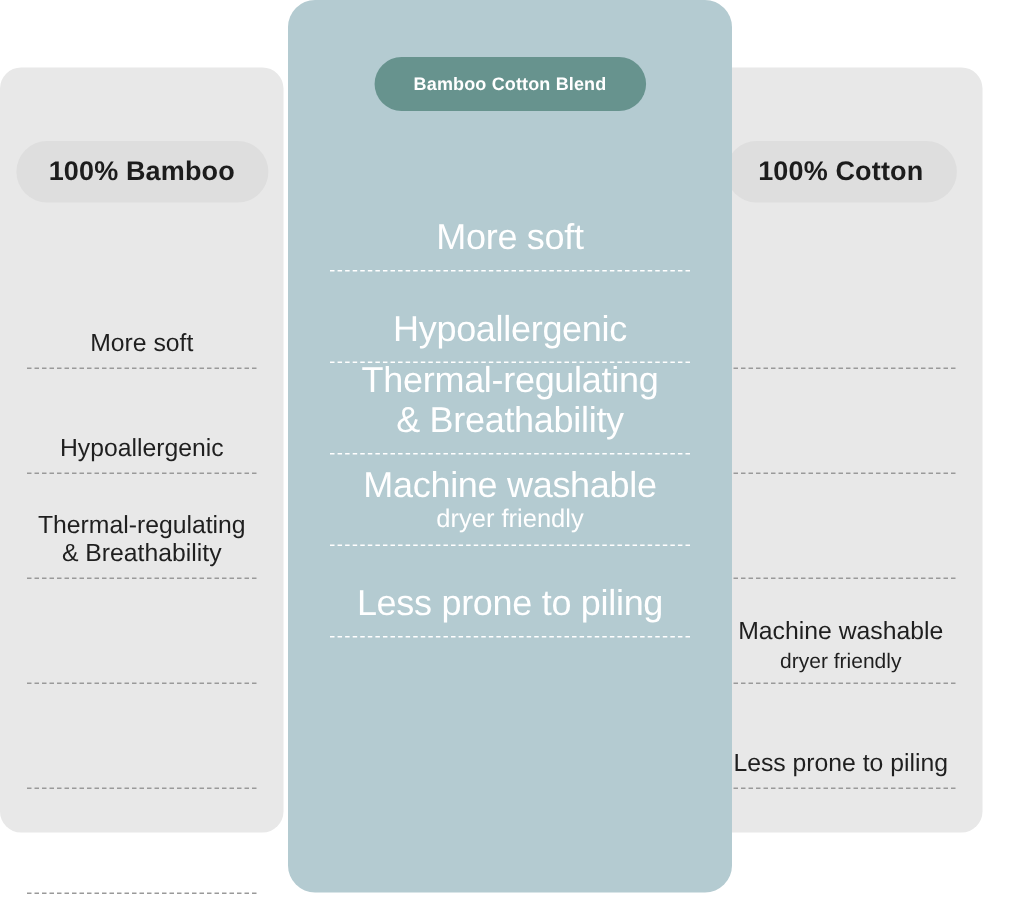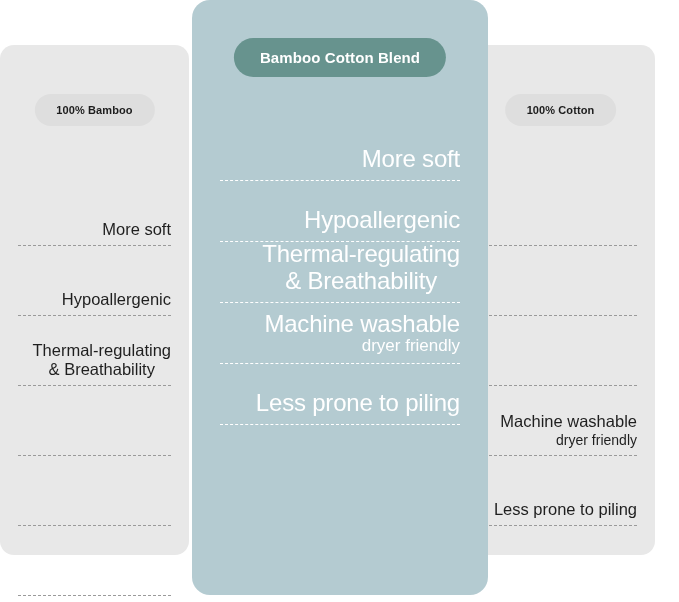--- a/index.html
+++ b/index.html
@@ -56,29 +56,29 @@
     transform: translateX(-50%);
     border-radius: 22px;
     white-space: nowrap;
     text-align: center;
     font-weight: bold;
   }
   .badge-side {
     top: 49px;
     background: #dedede;
     color: #1c1c1c;
-    font-size: 11px;
+    font-size: 18px;
     padding: 10px 22px;
     letter-spacing: 0.1px;
   }
   .badge-center {
     top: 38px;
     background: #67938e;
     color: #ffffff;
-    font-size: 15px;
+    font-size: 12px;
     padding: 11px 26px;
     letter-spacing: 0.1px;
   }
 
   
   .rows {
     position: absolute;
     left: 0;
     width: 100%;
     box-sizing: border-box;
@@ -89,21 +89,21 @@
   }
   .rows.center-rows {
     top: 120px;
     padding: 0 28px;
   }
 
   .feature-row {
     box-sizing: border-box;
     display: flex;
     flex-direction: column;
-    align-items: flex-end;
+    align-items: center;
     justify-content: flex-end;
     text-align: center;
     border-bottom-style: dashed;
     border-bottom-width: 1.6px;
   }
 
   
   .side-rows .feature-row {
     height: 70px;
     border-bottom-color: #9a9a9a;

